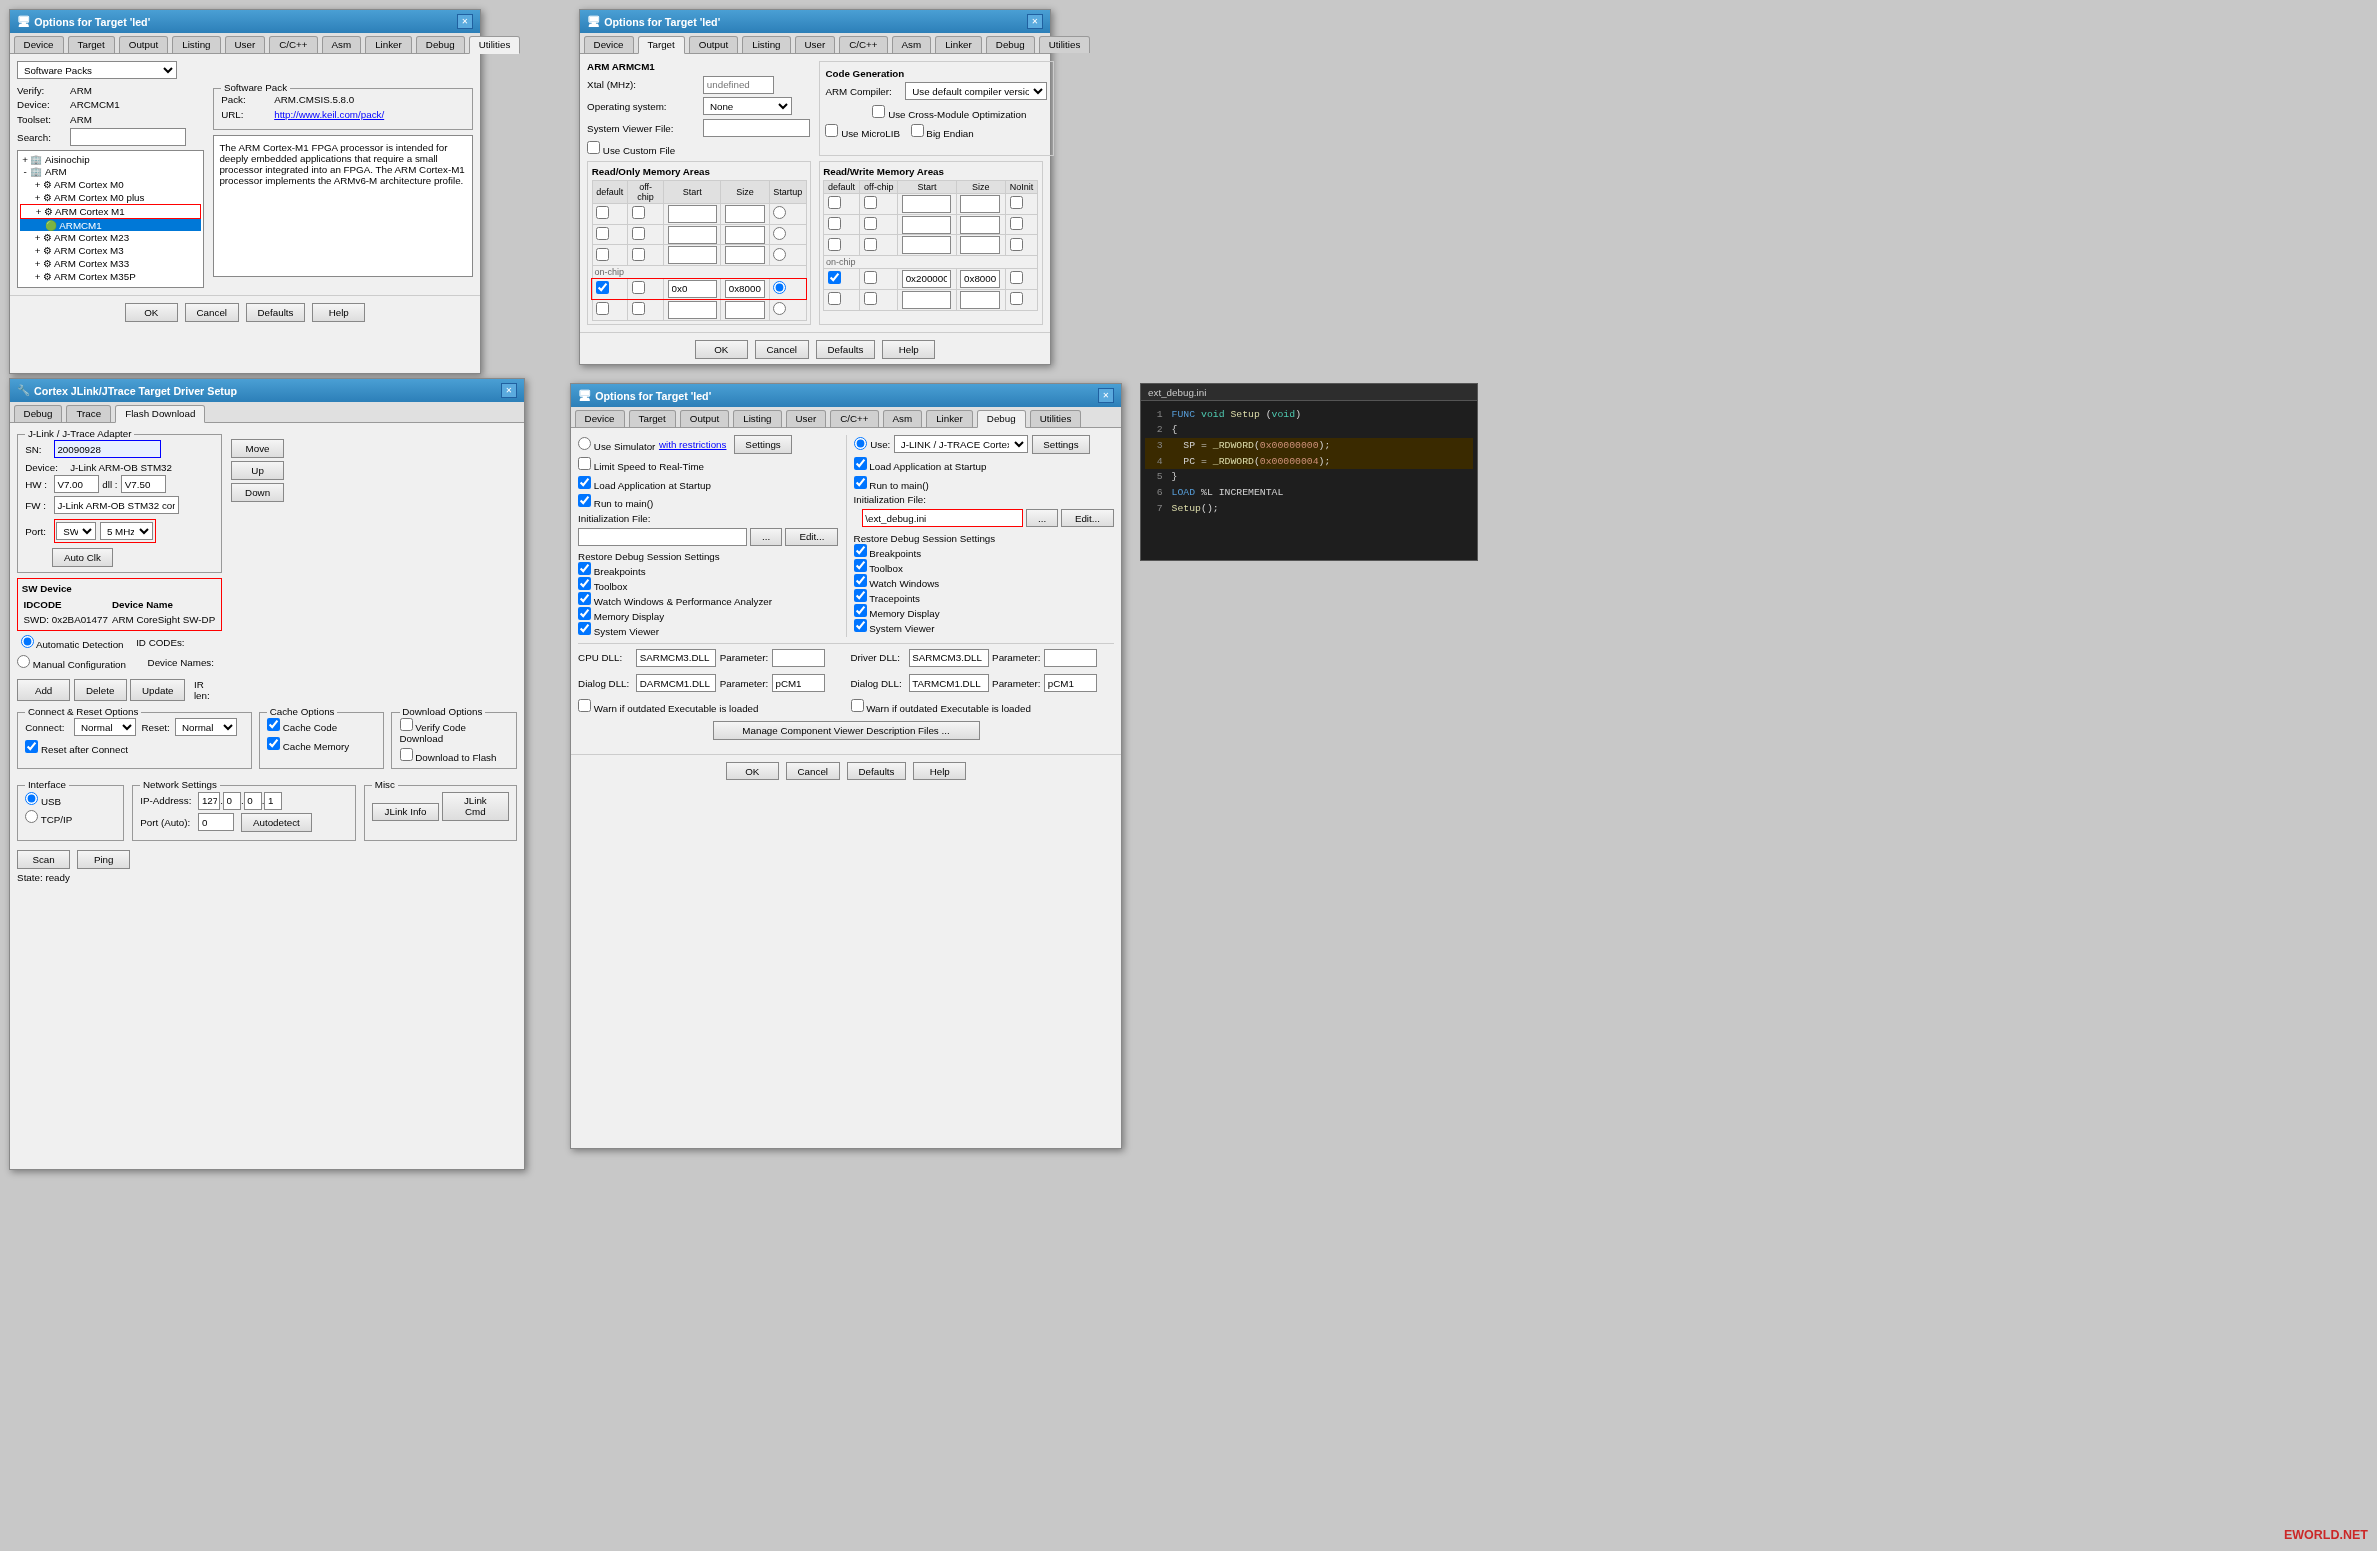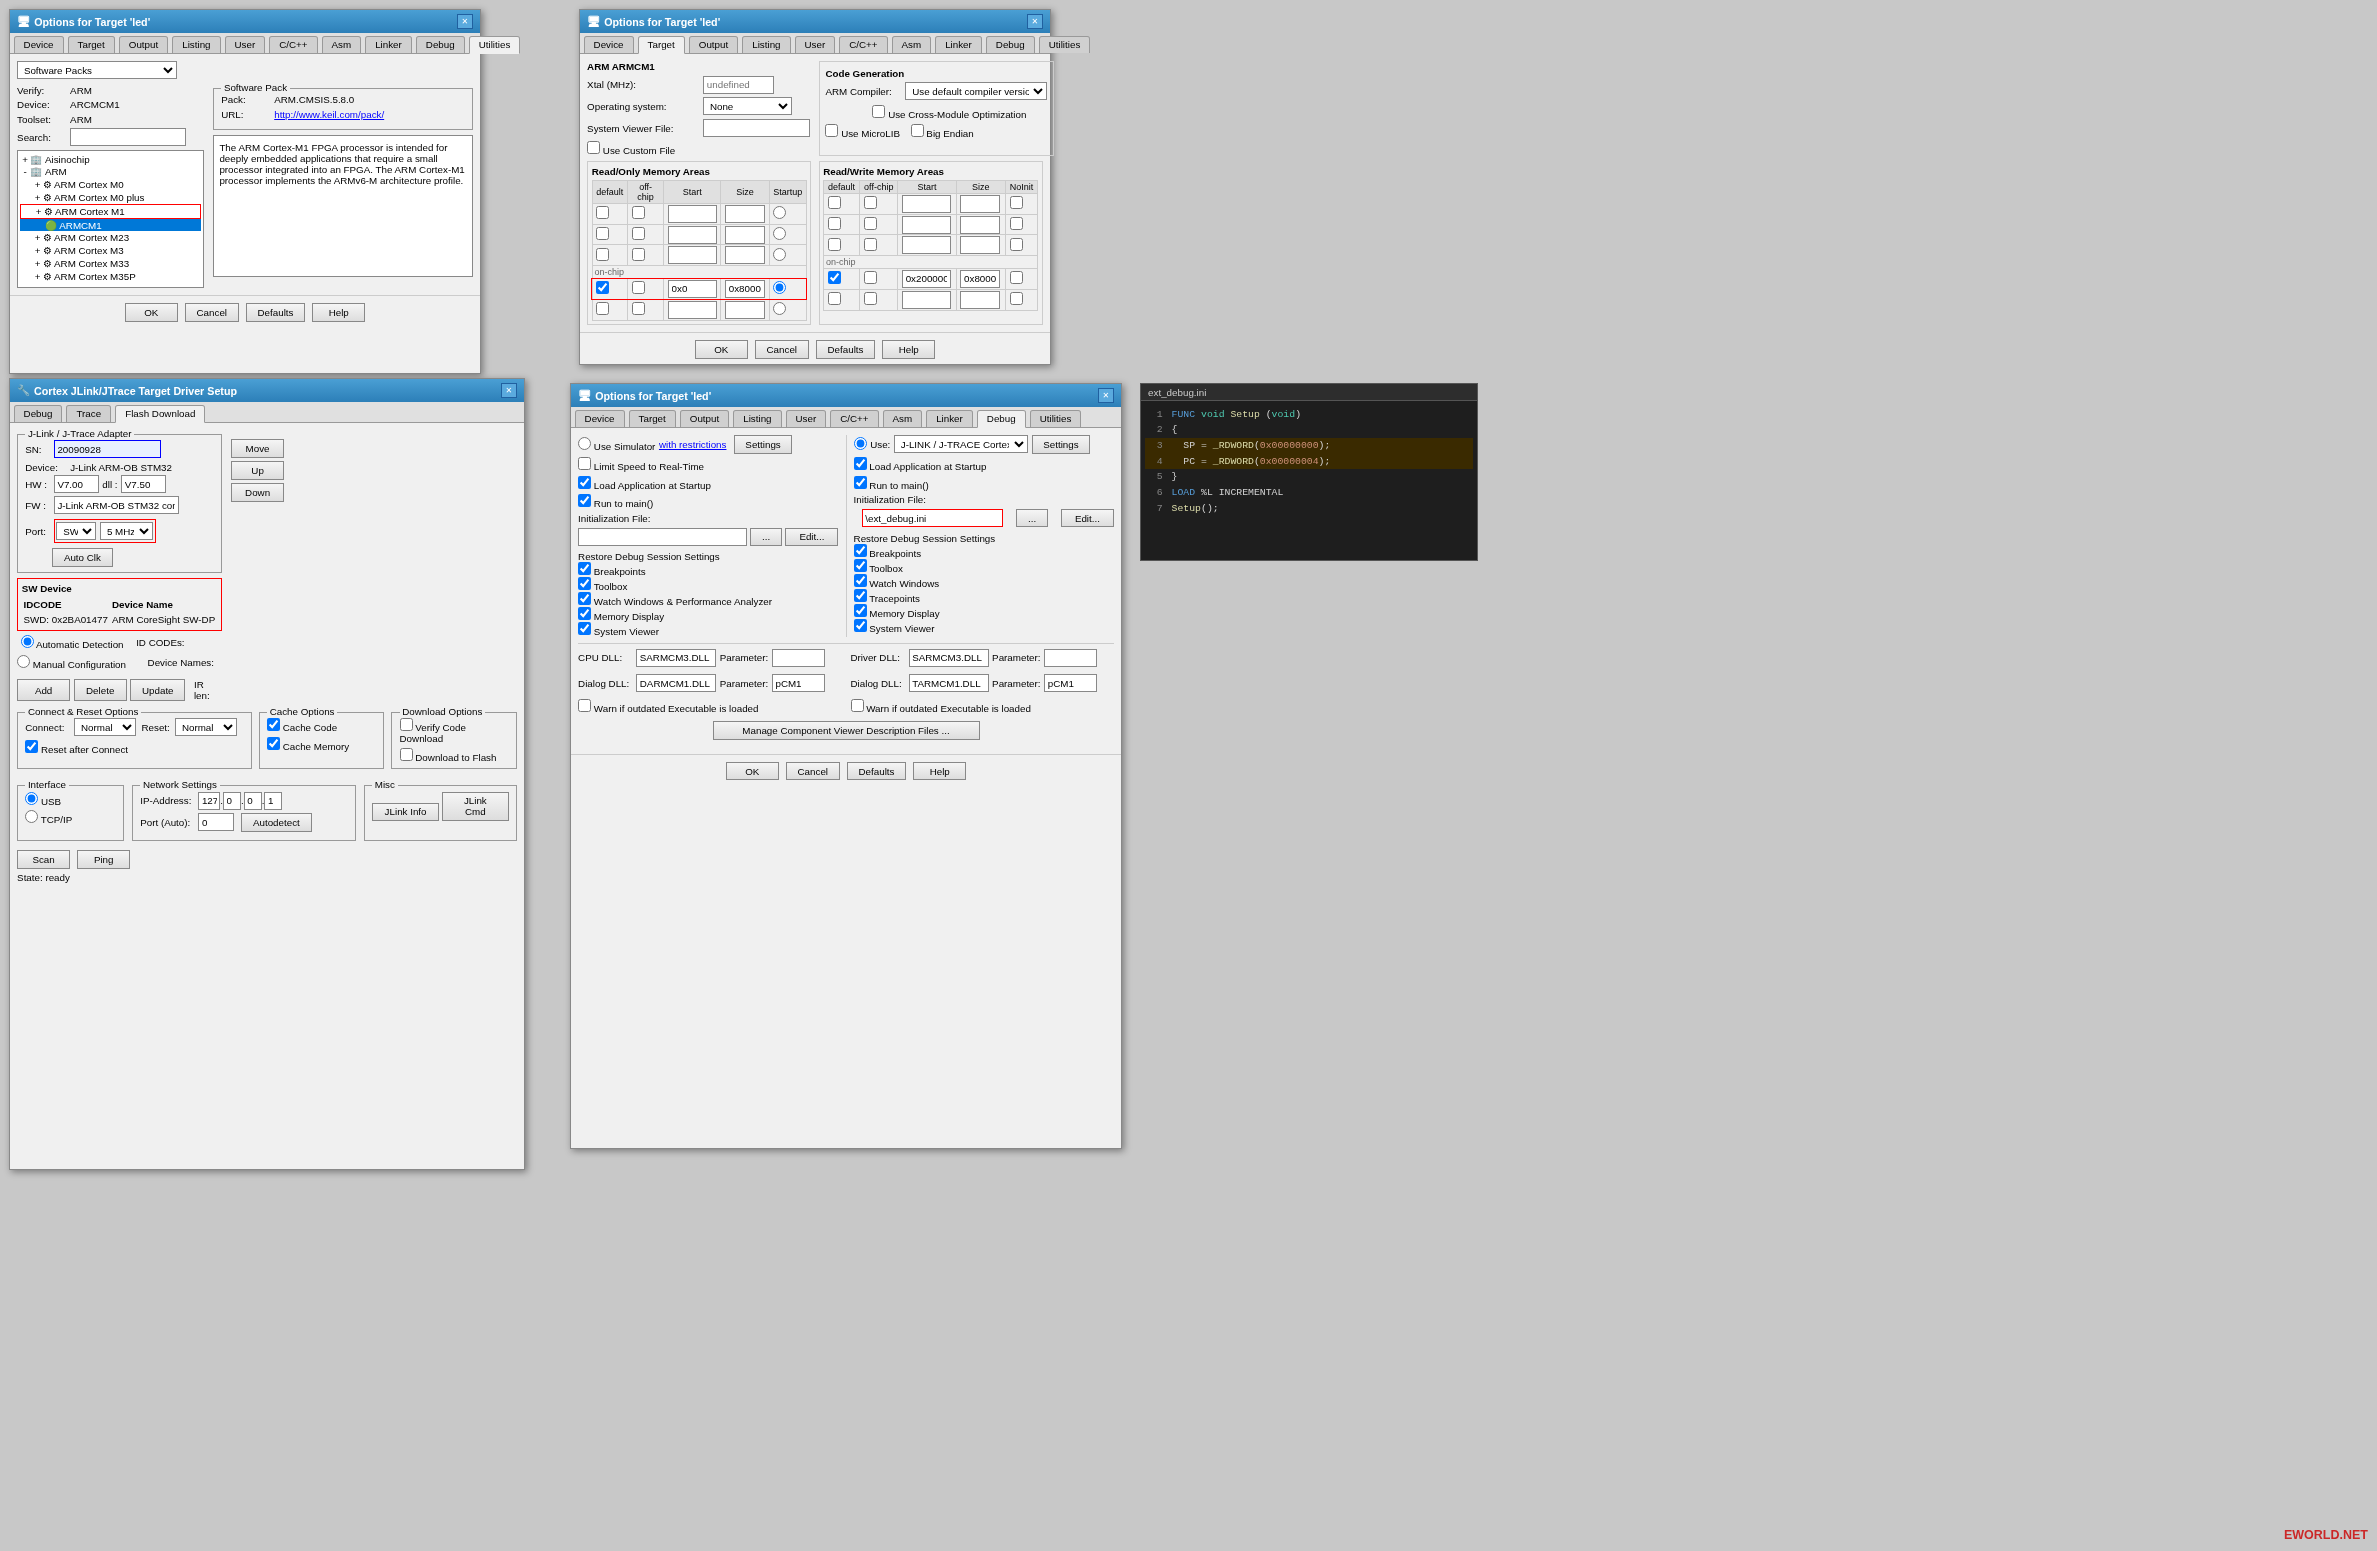--- a/index.html
+++ b/index.html
@@ -879,21 +879,21 @@
           <input type="checkbox" checked="" style="">
           <span>Load Application at Startup</span>
         </label>
         <label style="display:block; margin-bottom:3.6px;">
           <input type="checkbox" checked="" style="">
           <span>Run to main()</span>
         </label>
         <div class="form-row" style="margin-bottom:3.6px;">
           <span>Initialization File:</span>
         </div>
-        <div style="display:flex; gap:13px;padding-left:8px;">
+        <div style="display:flex; gap:3px;padding-left:8px;">
           <input type="text" style="flex: 1 1 0%; border: 1.8px solid red;" value="\ext_debug.ini">
           <button class="win-btn" style="min-width:22px;">...</button>
           <button class="win-btn">Edit...</button>
         </div>
         <div style="margin-top:5.3px; font-size:9.8px;">Restore Debug Session Settings</div>
         <label style="display:block;">
           <input type="checkbox" checked="" style="">
           <span>Breakpoints</span>
         </label>
         <label style="display:block;">

